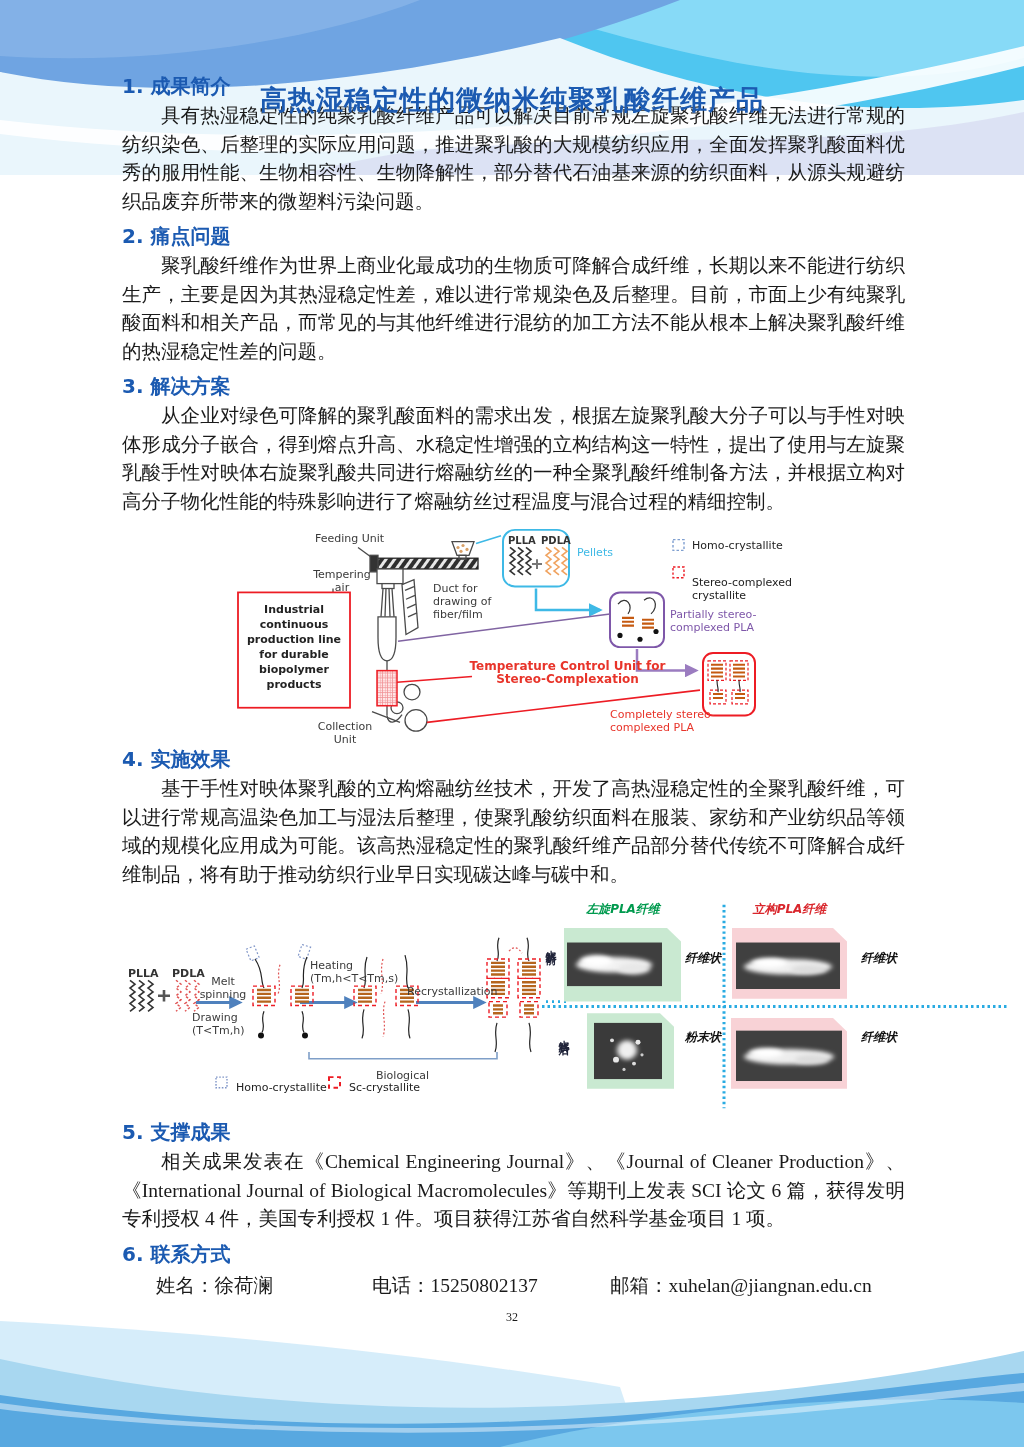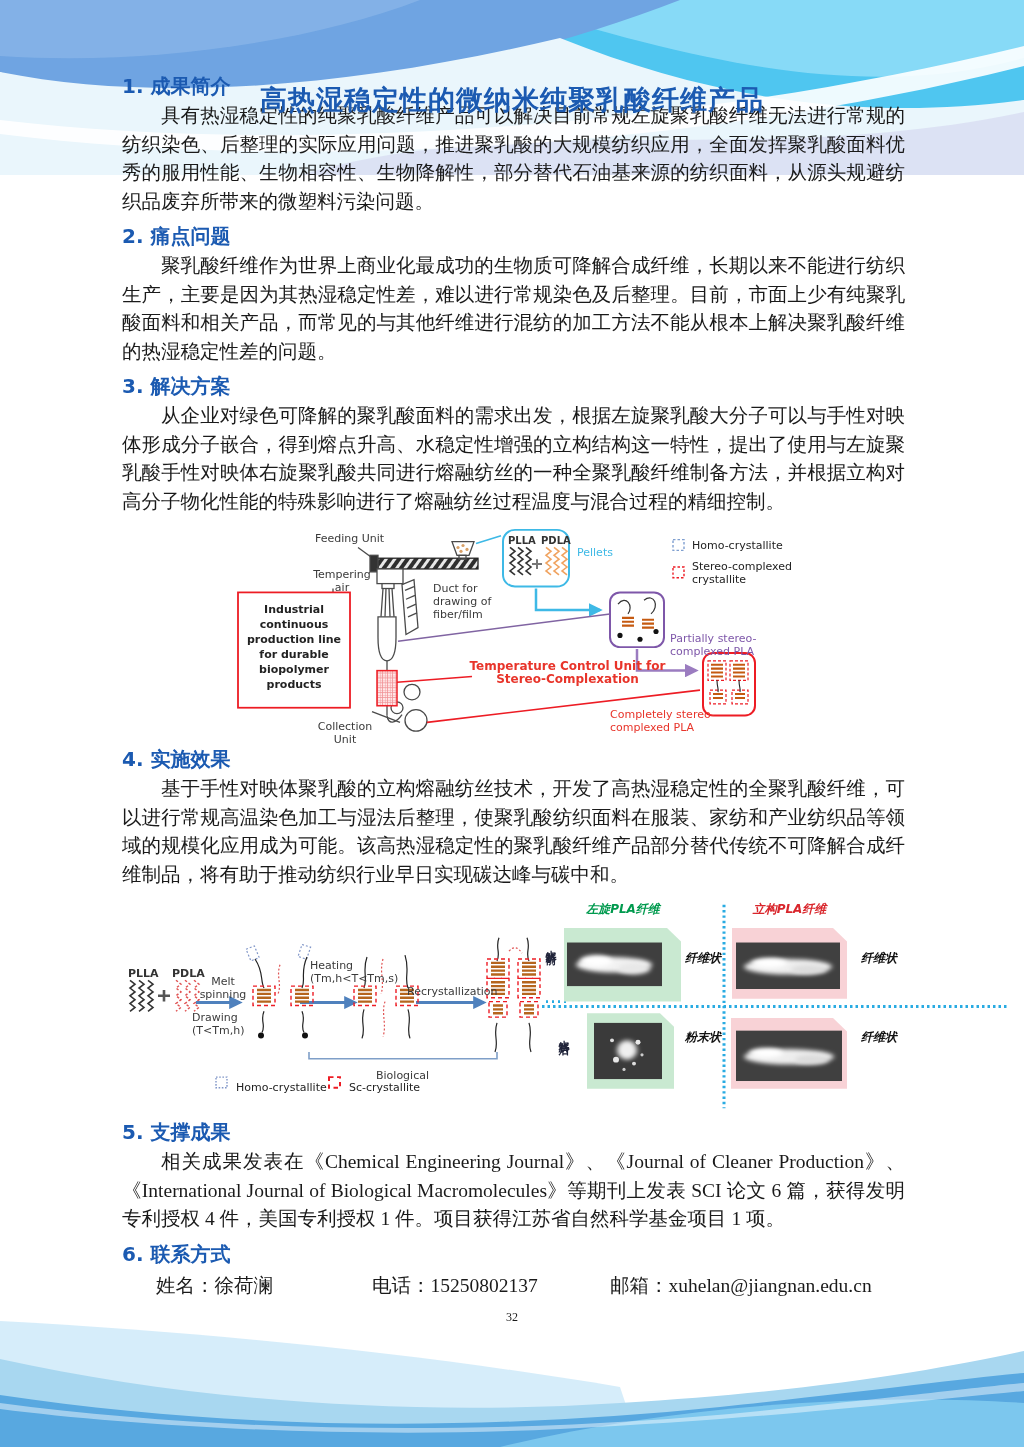--- a/index.html
+++ b/index.html
@@ -19,21 +19,21 @@
   
   .diagram{position:relative;}
   .d1{width:790px;height:215px;margin:8px 0 0 230px;}
   .d2{width:895px;height:215px;margin:8px 0 0 114px;}
   .diagram svg{position:absolute;left:0;top:0;width:100%;height:100%;}
   .dlbl{position:absolute;font-family:"DejaVu Sans","Liberation Sans",sans-serif;font-size:11px;
         line-height:13px;color:#3a3a3a;z-index:2;}
   .ctr{text-align:center;}
   .bold{font-weight:bold;}
   .red-t{color:#e8342a;font-weight:bold;}
-  .purple-t{color:#7e57a9;margin-top:24px;}
+  .purple-t{color:#7e57a9;}
   .cyan-t{color:#3eb9e6;}
   .green-t{color:#009a4e;font-weight:bold;font-style:italic;}
   .redlbl{color:#d9262c;font-weight:bold;font-style:italic;}
   .vert{writing-mode:vertical-rl;font-weight:bold;color:#20243a;letter-spacing:2px;font-size:11px;}
   .state-lbl{font-weight:bold;font-style:italic;color:#111;font-size:12px;}
   
   .contact{display:flex;margin:6px 0 0 156px;font-size:19.5px;line-height:28px;}
   .contact .c1{width:216px;}
   .contact .c2{width:238px;}
   .pagenum{text-align:center;font-size:12px;margin-top:10px;position:relative;z-index:2;}
@@ -204,21 +204,21 @@
 
       <div class="dlbl ctr bold" style="left:10px;top:78px;width:108px;line-height:15px;color:#222;">Industrial continuous production line for durable biopolymer products</div>
       <div class="dlbl" style="left:85px;top:8px;width:95px;">Feeding Unit</div>
       <div class="dlbl ctr" style="left:80px;top:44px;width:64px;">Tempering air</div>
       <div class="dlbl" style="left:203px;top:58px;width:66px;">Duct for drawing of fiber/film</div>
       <div class="dlbl ctr" style="left:84px;top:196px;width:62px;">Collection Unit</div>
       <div class="dlbl bold" style="left:278px;top:10px;font-size:10px;color:#333;">PLLA</div>
       <div class="dlbl bold" style="left:311px;top:10px;font-size:10px;color:#333;">PDLA</div>
       <div class="dlbl cyan-t" style="left:347px;top:22px;">Pellets</div>
       <div class="dlbl" style="left:462px;top:15px;color:#222;">Homo-crystallite</div>
-      <div class="dlbl" style="left:462px;top:36px;width:112px;color:#222;">Stereo-complexed crystallite</div>
+      <div class="dlbl" style="left:462px;top:52px;width:112px;color:#222;">Stereo-complexed crystallite</div>
       <div class="dlbl purple-t" style="left:440px;top:84px;width:118px;">Partially stereo-complexed PLA</div>
       <div class="dlbl ctr red-t" style="left:235px;top:136px;width:205px;font-size:12px;">Temperature Control Unit for Stereo-Complexation</div>
       <div class="dlbl red-t" style="left:380px;top:184px;width:132px;font-weight:normal;color:#e8342a;">Completely stereo-complexed PLA</div>
     </div>
 
     <div class="sec">
       <div class="sec-h">4. 实施效果</div>
       <p class="sec-p">基于手性对映体聚乳酸的立构熔融纺丝技术，开发了高热湿稳定性的全聚乳酸纤维，可以进行常规高温染色加工与湿法后整理，使聚乳酸纺织面料在服装、家纺和产业纺织品等领域的规模化应用成为可能。该高热湿稳定性的聚乳酸纤维产品部分替代传统不可降解合成纤维制品，将有助于推动纺织行业早日实现碳达峰与碳中和。</p>
     </div>
 

